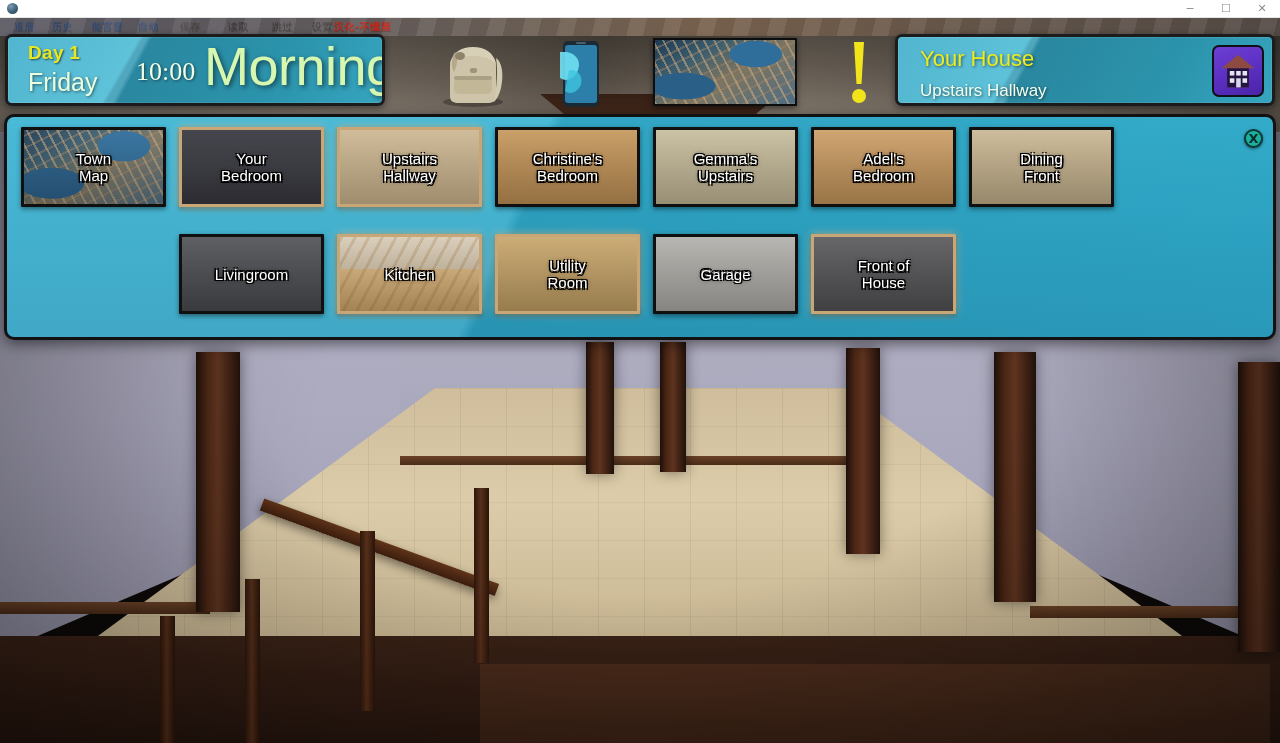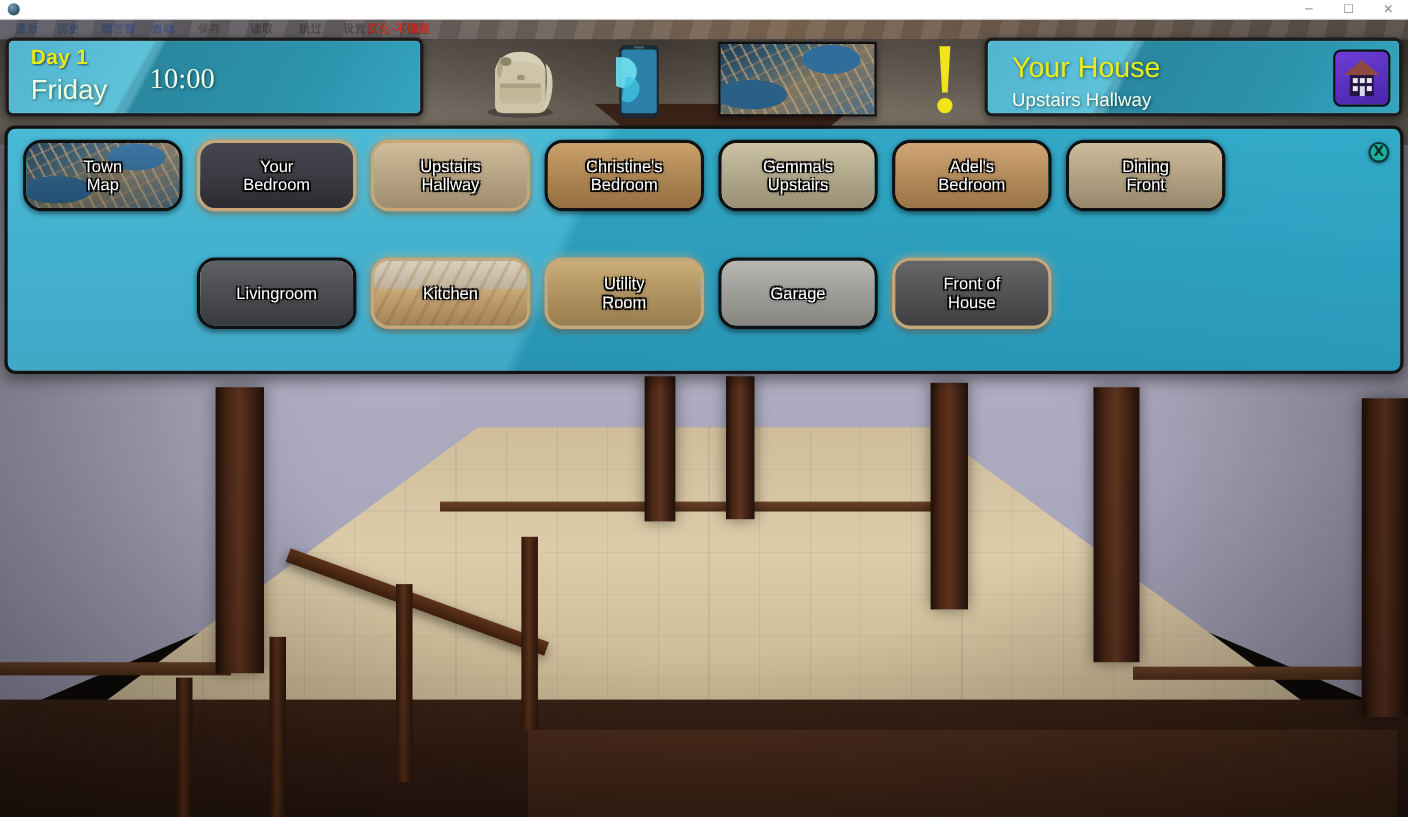--- a/index.html
+++ b/index.html
@@ -206,21 +206,21 @@
     color:#f0ffe8; text-shadow:1px 1px 3px rgba(0,0,0,.55);font-family:Liberation Serif, serif;
   }
   #daypart-lbl {
     position:absolute; left:196px; top:-2px; font-size:54px;
     color:#d7f7b0; text-shadow:2px 2px 5px rgba(0,0,0,.55);
     letter-spacing:-.5px;
   }
 
   #place-panel { left:895px; top:34px; width:380px; height:72px; }
   #place-title {
-    position:absolute; left:22px; top:9px; font-size:26px; z-index:2;
+    position:absolute; left:22px; top:9px; font-size:22px; z-index:2;
     color:#ecec1d; text-shadow:1px 1px 3px rgba(0,0,0,.55);
   }
   #place-sub {
     position:absolute; left:22px; top:44px; font-size:17px; z-index:2;
     color:#f2fff0; text-shadow:1px 1px 3px rgba(0,0,0,.55);
   }
   #house-icon {
     position:absolute; right:8px; top:8px; width:52px; height:52px; z-index:3;
     border-radius:7px; border:2px solid #0f0f16;
     background:linear-gradient(160deg,#6d3fd4 0%,#5a2fc0 55%,#4a24a8 100%);
@@ -260,22 +260,22 @@
     font-family:"DejaVu Sans", sans-serif;
     z-index:9; cursor:pointer;
     box-shadow:0 1px 3px rgba(0,0,0,.5);
   }
 
   .tile-row { position:absolute; display:flex; gap:13px; }
   #row-1 { left:14px; top:10px; }
   #row-2 { left:172px; top:117px; }
 
   .tile {
-    position:relative; width:145px; height:65px;
-    border:3px solid #101010; border-radius:17px;
+    position:relative; width:145px; height:80px;
+    border:3px solid #101010; border-radius:1px;
     overflow:hidden; cursor:pointer;
     box-shadow:0 2px 5px rgba(0,0,0,.45);
   }
   .tile.hl { border-color:#c9a676; box-shadow:0 0 8px rgba(220,190,140,.7), 0 2px 5px rgba(0,0,0,.45); }
   .tile .thumb { position:absolute; left:0; top:0; width:100%; height:100%; }
   .tile .tlabel {
     position:absolute; left:0; right:0; top:50%;
     transform:translateY(-50%);
     text-align:center; z-index:3;
     font-size:15px; line-height:17px; color:#ffffff;
@@ -432,20 +432,21 @@
   <div class="vignette"></div>
 </div>
 
 <div id="hud">
 
   <div id="clock-panel" class="hud-panel">
     <div class="inner">
       <div id="day-lbl">Day 1</div>
       <div id="weekday-lbl">Friday</div>
       <div id="time-lbl">10:00</div>
+      <div id="daypart-lbl">Morning</div>
     </div>
   </div>
 
   <div id="backpack-icon" class="hud-item">
     <svg viewBox="0 0 82 70" width="82" height="70">
       <ellipse cx="41" cy="64" rx="30" ry="5" fill="rgba(0,0,0,.28)"></ellipse>
       <path d="M18 28c0-11 10-18 23-18s23 7 23 18v30c0 5-3 7-8 7H26c-5 0-8-2-8-7z" fill="#cdc4a9"></path>
       <path d="M18 26c3-12 11-17 23-17s20 5 23 17c-6-6-14-8-23-8s-17 2-23 8z" fill="#d8d0b6"></path>
       <path d="M23 14c-4 6-4 14-1 20 4-9 4-16 1-20z" fill="#b3a88c"></path>
       <ellipse cx="28" cy="18" rx="5" ry="4" fill="#8d8469"></ellipse>

